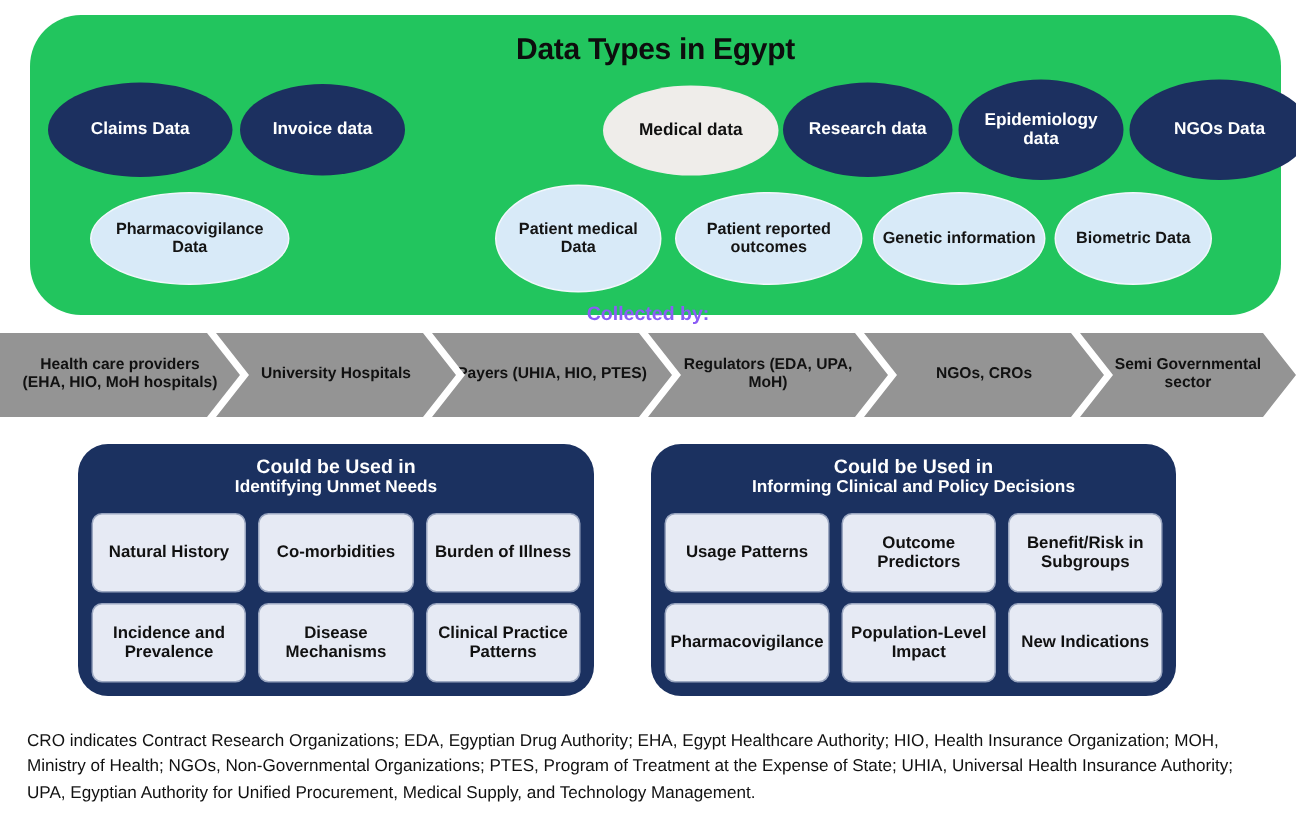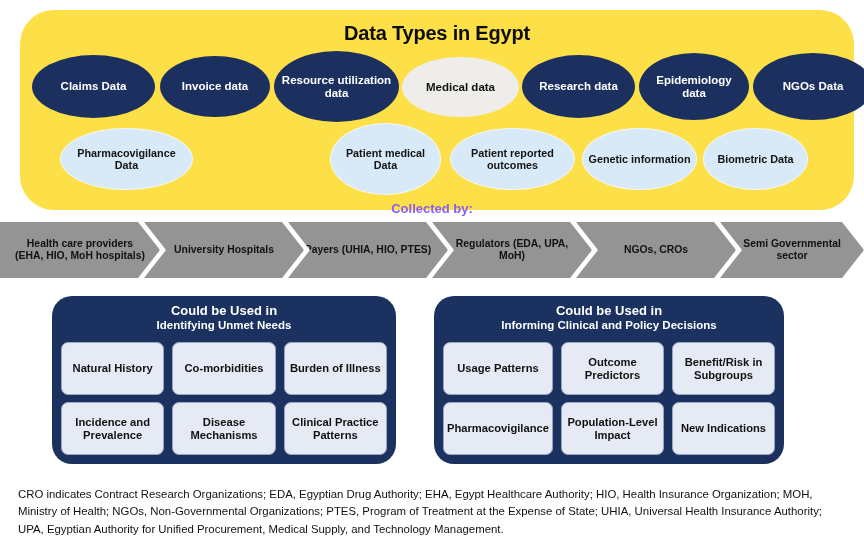--- a/index.html
+++ b/index.html
@@ -16,21 +16,21 @@
     color: #111111;
   }
 
   
   #data-types-panel {
     position: absolute;
     left: 20px;
     top: 10px;
     width: 834px;
     height: 200px;
-    background: #fde047;
+    background: #22c55e;
     border-radius: 34px;
   }
   #panel-title {
     position: absolute;
     left: 0;
     top: 12px;
     width: 100%;
     text-align: center;
     font-size: 20px;
     font-weight: bold;
@@ -192,21 +192,20 @@
 </head>
 <body>
 
 <div id="data-types-panel">
   <div id="panel-title">Data Types in Egypt</div>
 
   <div class="ellipse ellipse-navy" style="left:12px; top:45px; width:123px; height:63px;">Claims Data</div>
 
   <div class="ellipse ellipse-navy" style="left:140px; top:46px; width:110px; height:61px;">Invoice data</div>
 
-  <div class="ellipse ellipse-navy" style="left:254px; top:41px; width:125px; height:71px;">Resource utilization data</div>
 
   <div class="ellipse ellipse-beige" style="left:382px; top:47px; width:117px; height:60px;">Medical data</div>
 
   <div class="ellipse ellipse-navy" style="left:502px; top:45px; width:113px; height:63px;">Research data</div>
 
   <div class="ellipse ellipse-navy" style="left:619px; top:43px; width:110px; height:67px;">Epidemiology data</div>
 
   <div class="ellipse ellipse-navy" style="left:733px; top:43px; width:120px; height:67px;">NGOs Data</div>
 
   <div class="ellipse ellipse-pale" style="left:40px; top:118px; width:133px; height:62px;">Pharmacovigilance Data</div>

